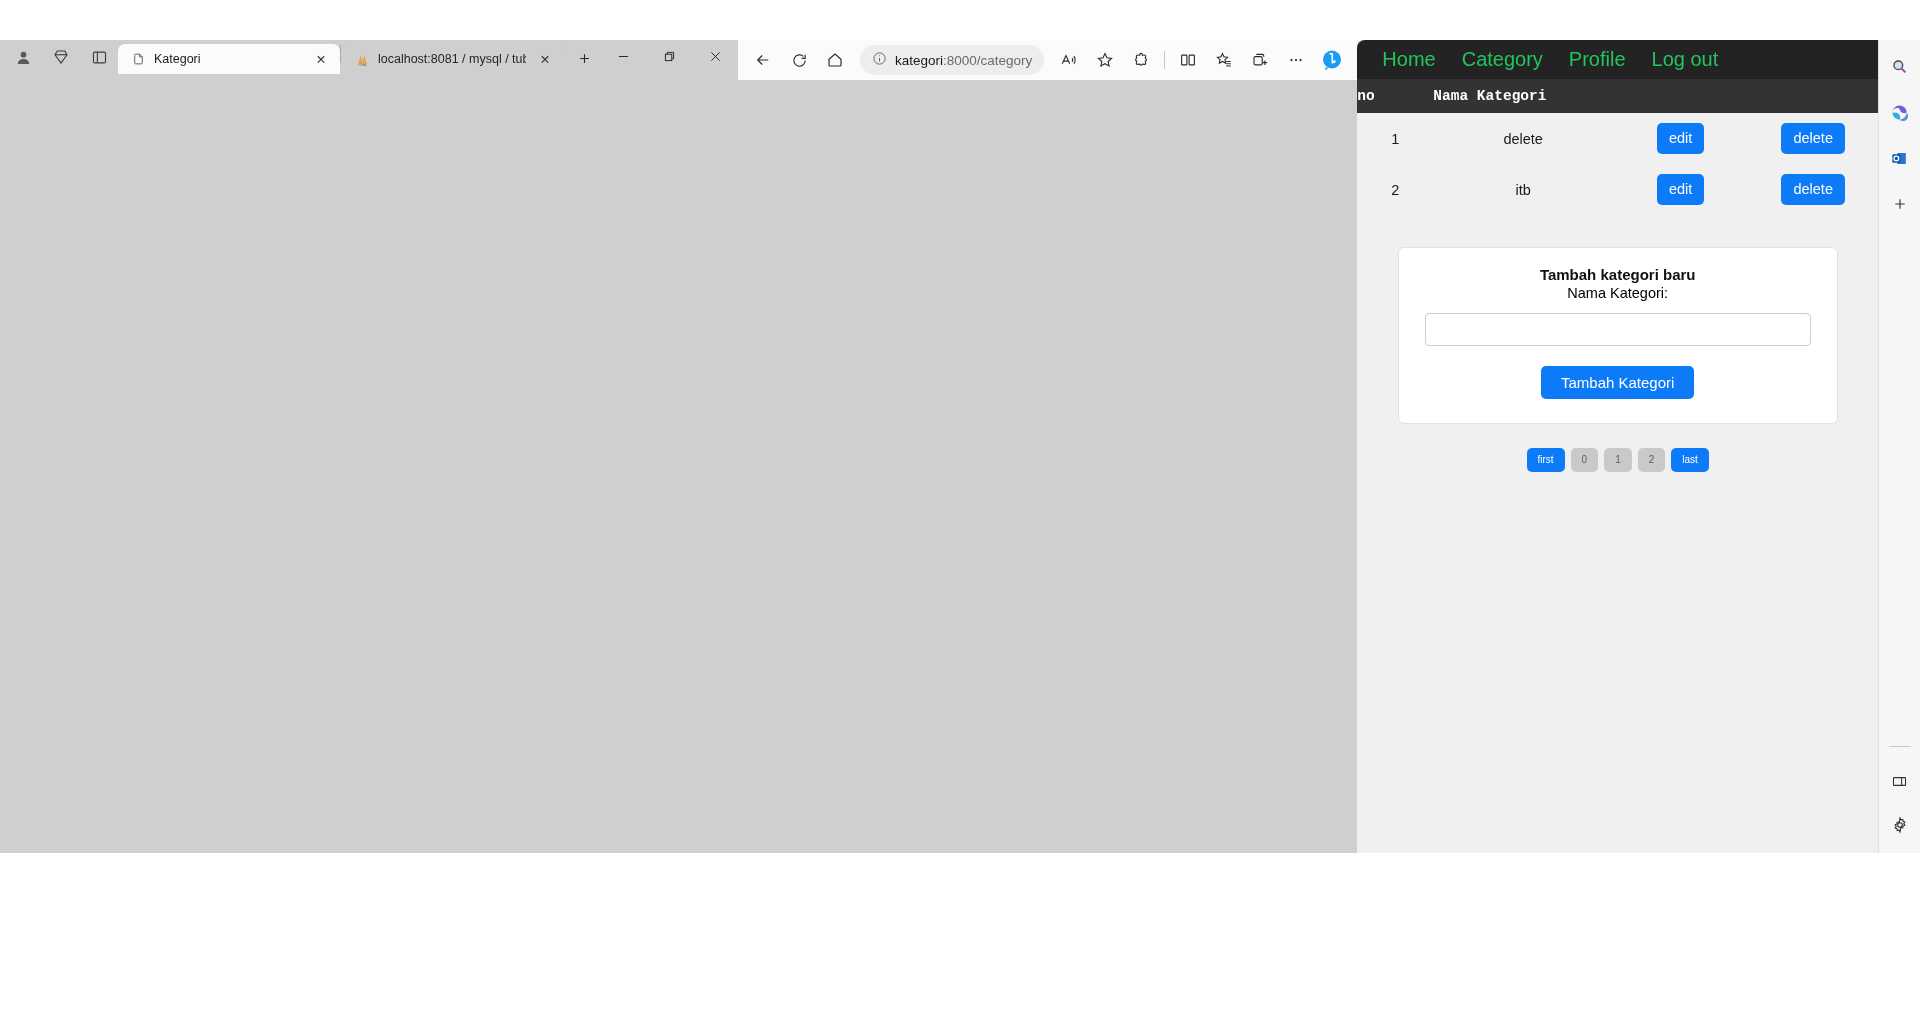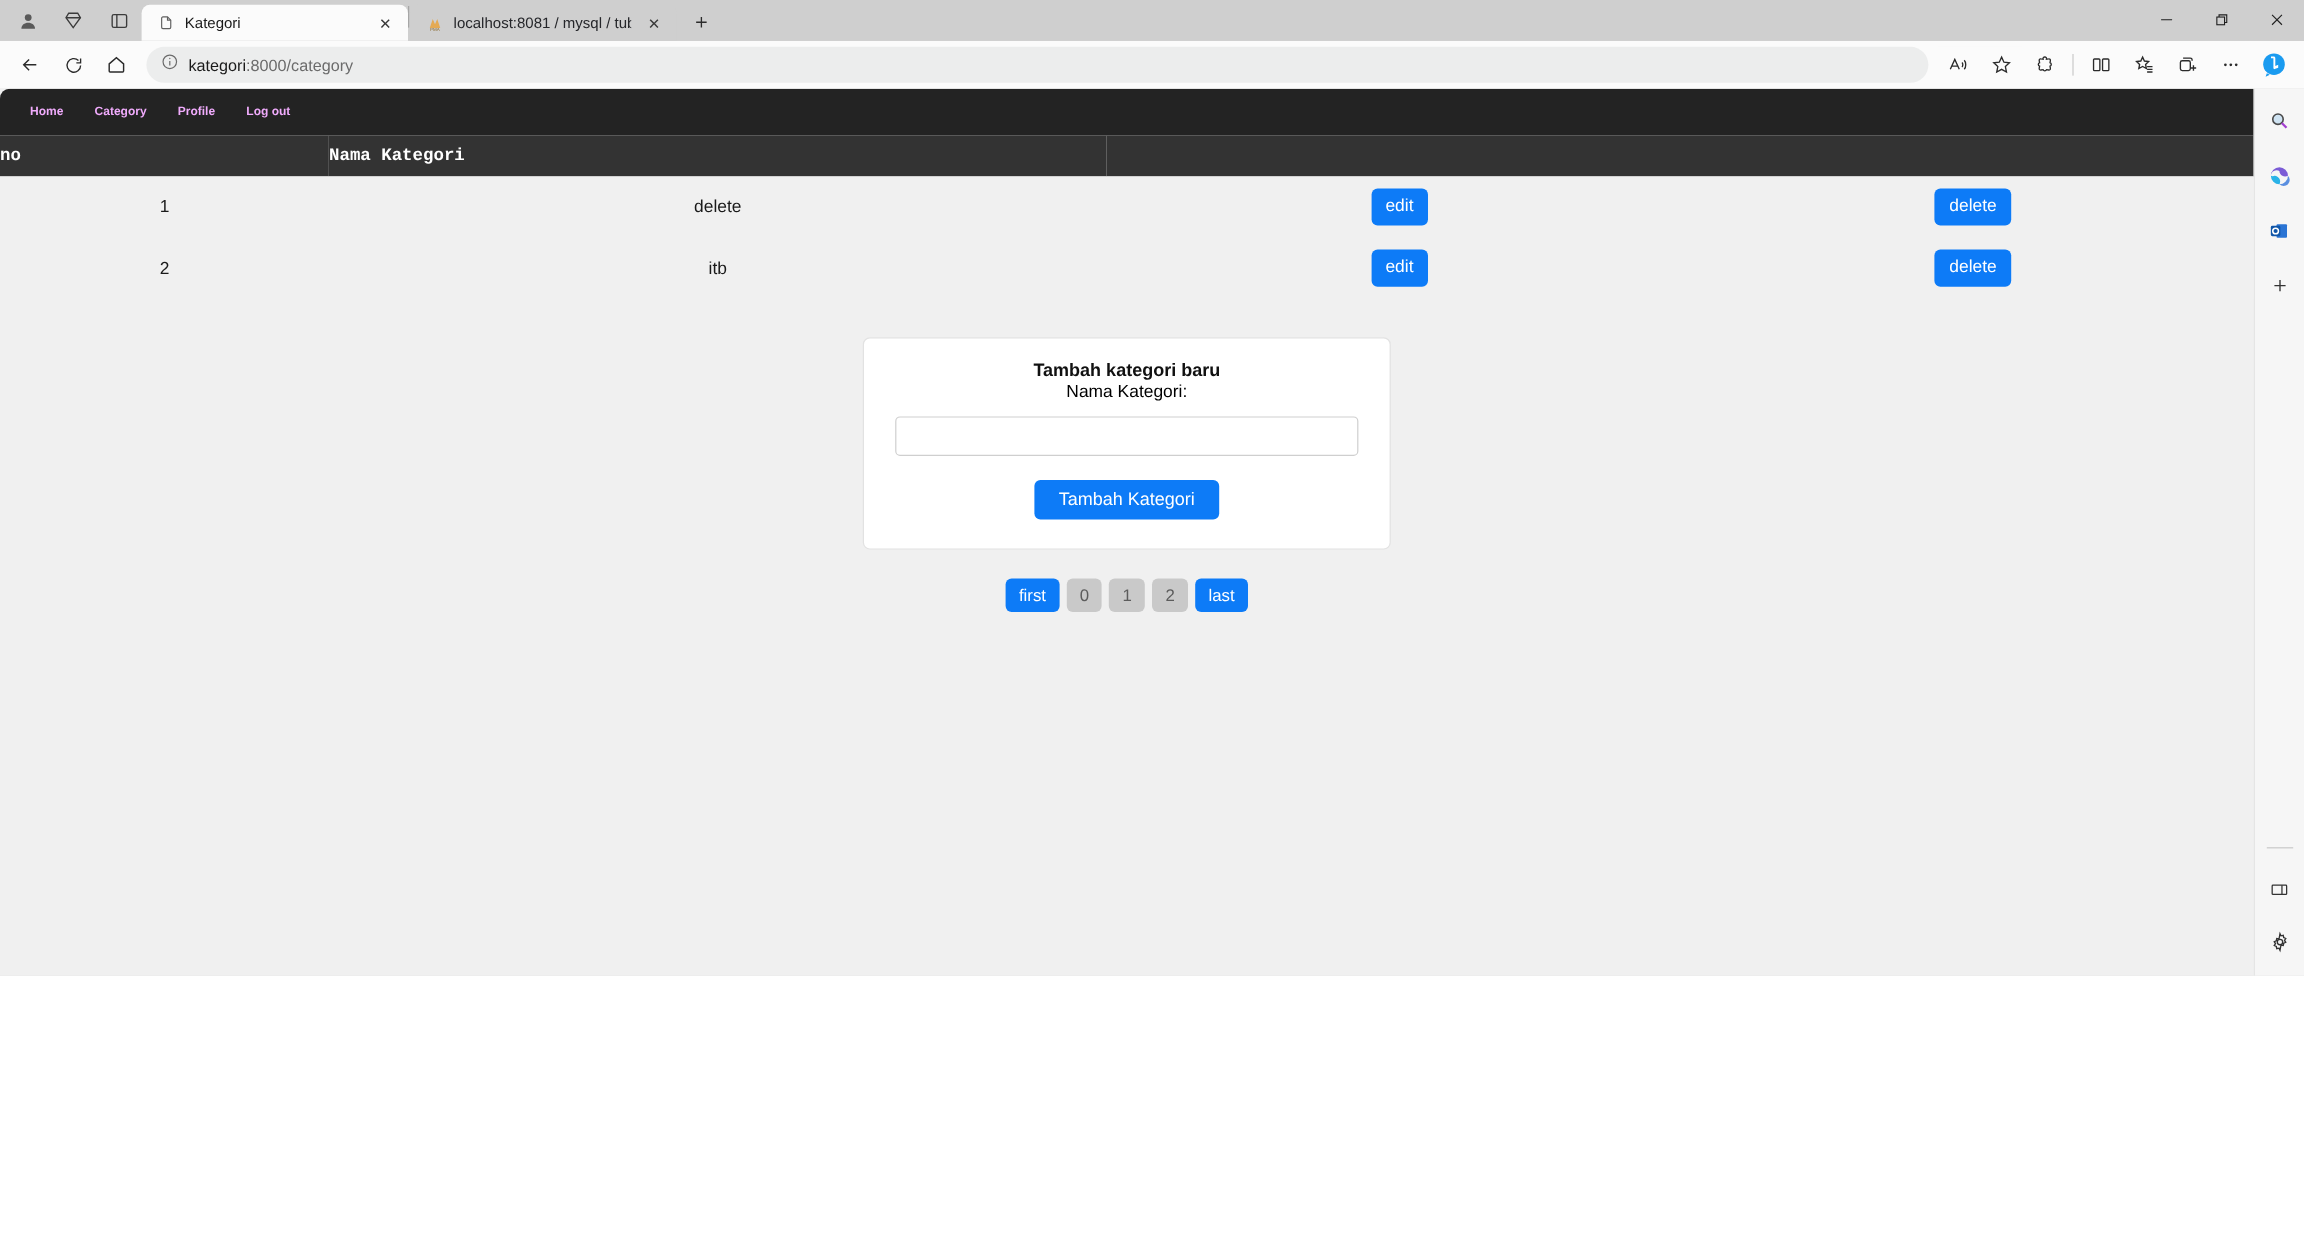--- a/index.html
+++ b/index.html
@@ -3,21 +3,21 @@
 <meta charset="utf-8">
 <style>
   * { box-sizing: border-box; margin: 0; padding: 0; }
   html, body {
     width: 1920px; height: 1033px;
     font-family: "Liberation Sans", sans-serif;
     background: #ffffff; overflow: hidden;
   }
 
   
-  .browser { width: 1920px; height: 813px; display: flex; flex-direction: column; background: #cfcfcf; }
+  .browser { width: 1920px; height: 813px; display: flex; background: #cfcfcf; margin-top: 40px; }
 
   .tabstrip {
     height: 34px; background: #cfcfcf; display: flex; align-items: flex-end;
     padding-left: 4px; position: relative;
   }
   .sys-btn {
     width: 38px; height: 34px; display: flex; align-items: center; justify-content: center;
     color: #3b3b3b;
   }
   .sys-btn svg { display: block; }
@@ -69,23 +69,22 @@
 
   
   .viewport { flex: 1 1 auto; display: flex; background: #f0f0f0; min-height: 0; }
   .page { flex: 1 1 auto; background: #f0f0f0; overflow: hidden; position: relative; }
 
   .navbar {
     background: #232323; height: 39px; display: flex; align-items: center;
     padding-left: 12px; gap: 0;
   }
   .navlink {
-    color: #f0abfc; font-size: 10px; padding: 0 13px; line-height: 39px;
+    color: #22c55e; font-size: 20px; padding: 0 13px; line-height: 39px;
     text-decoration: none;
-    font-weight: bold;
   }
 
   .tbl { width: 100%; border-collapse: collapse; table-layout: fixed; }
   .tbl thead tr { background: #333333; }
   .tbl thead th {
     color: #ffffff; font-size: 14.5px; font-weight: bold; height: 34px;
     text-align: left; vertical-align: middle; font-family: Liberation Mono, monospace;
   }
   .tbl tbody tr { background: #f0f0f0; height: 51px; }
   .tbl tbody td {
@@ -112,21 +111,21 @@
   .card-label { font-size: 14.5px; color: #000000; margin-bottom: 12px; }
   .card-input {
     width: 100%; height: 33px; border: 1px solid #cfcfcf; border-radius: 4px;
     background: #ffffff; font-size: 14px; padding: 0 8px; outline: none;
     font-family: "Liberation Sans", sans-serif; color: #1a1a1a;
   }
   .card-submit { margin-top: 20px; padding: 9px 20px; font-size: 15px; }
 
   .pager { display: flex; justify-content: center; gap: 6px; margin-top: 24px; }
   .pg {
-    border: none; border-radius: 5px; font-size: 14px; cursor: pointer;
+    border: none; border-radius: 5px; font-size: 10px; cursor: pointer;
     font-family: "Liberation Sans", sans-serif; padding: 7px 11px; line-height: 1;
   }
   .pg-active { background: #0d7bf7; color: #ffffff; }
   .pg-num { background: #c9c9c9; color: #5c5c5c; }
 
   
   .sidebar {
     width: 42px; background: #f6f6f6; border-left: 1px solid #e0e0e0;
     display: flex; flex-direction: column; align-items: center;
     padding-top: 12px; gap: 18px; flex: none;

